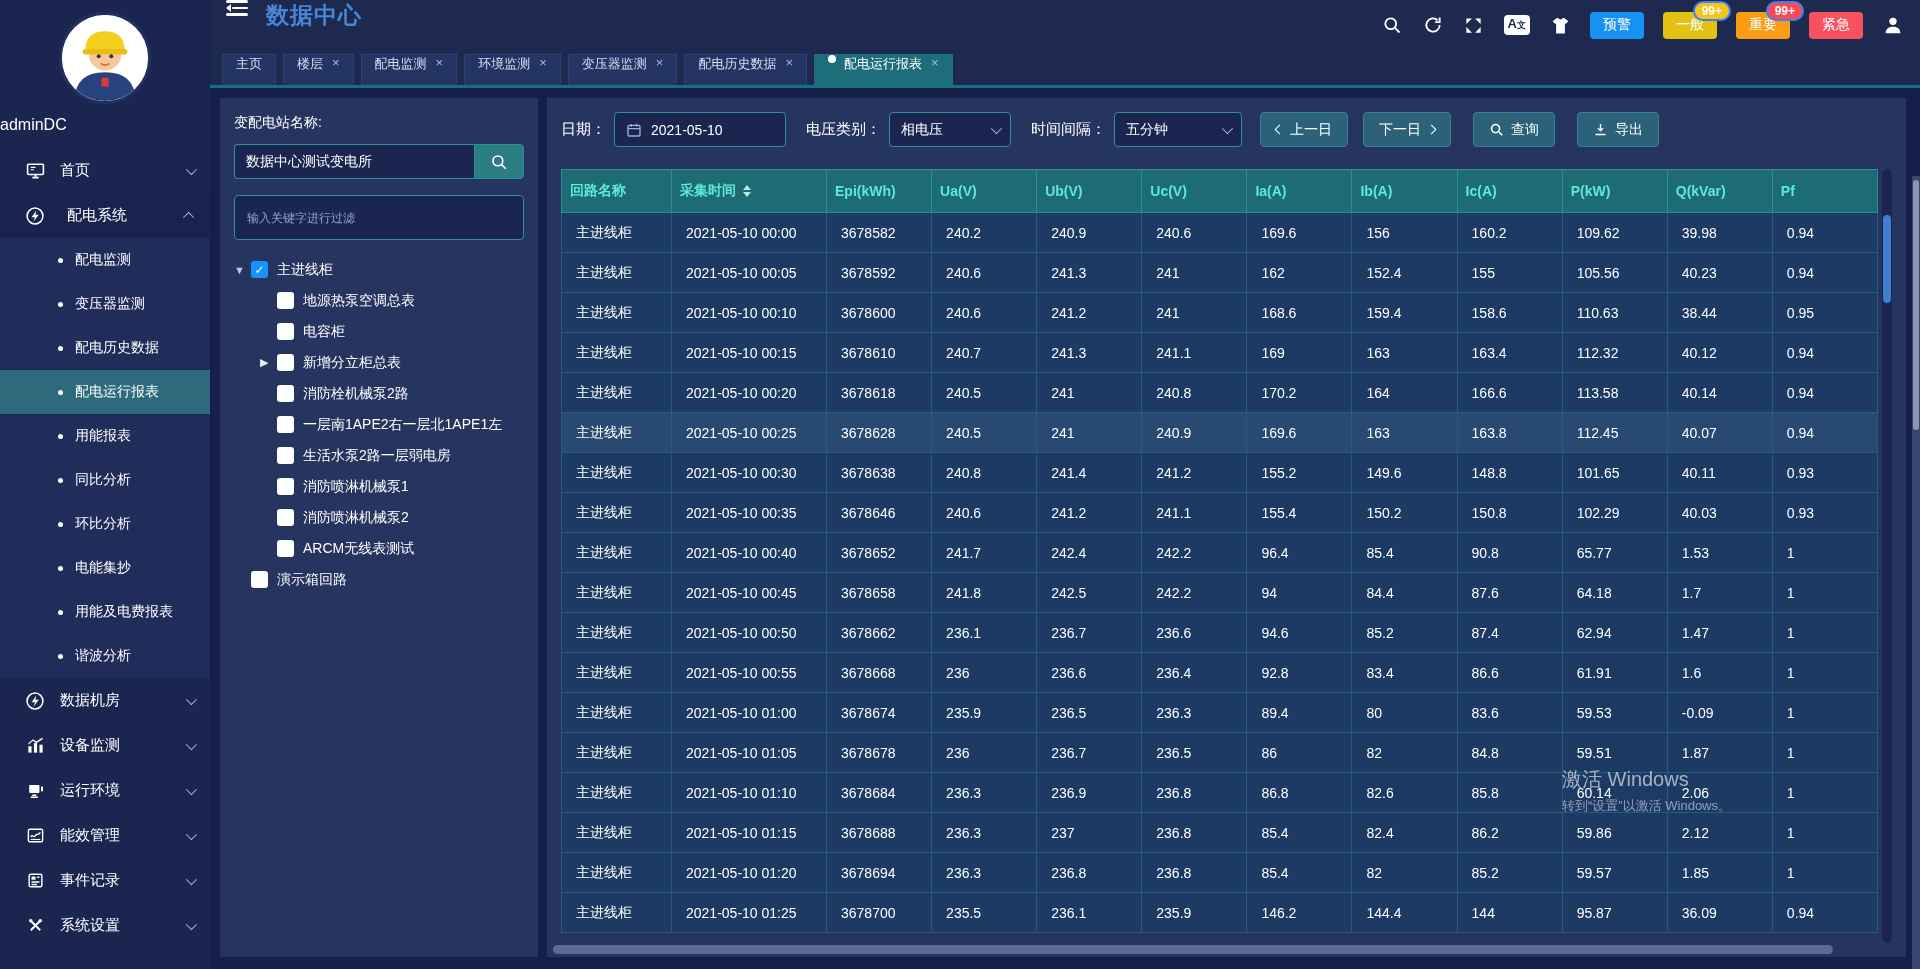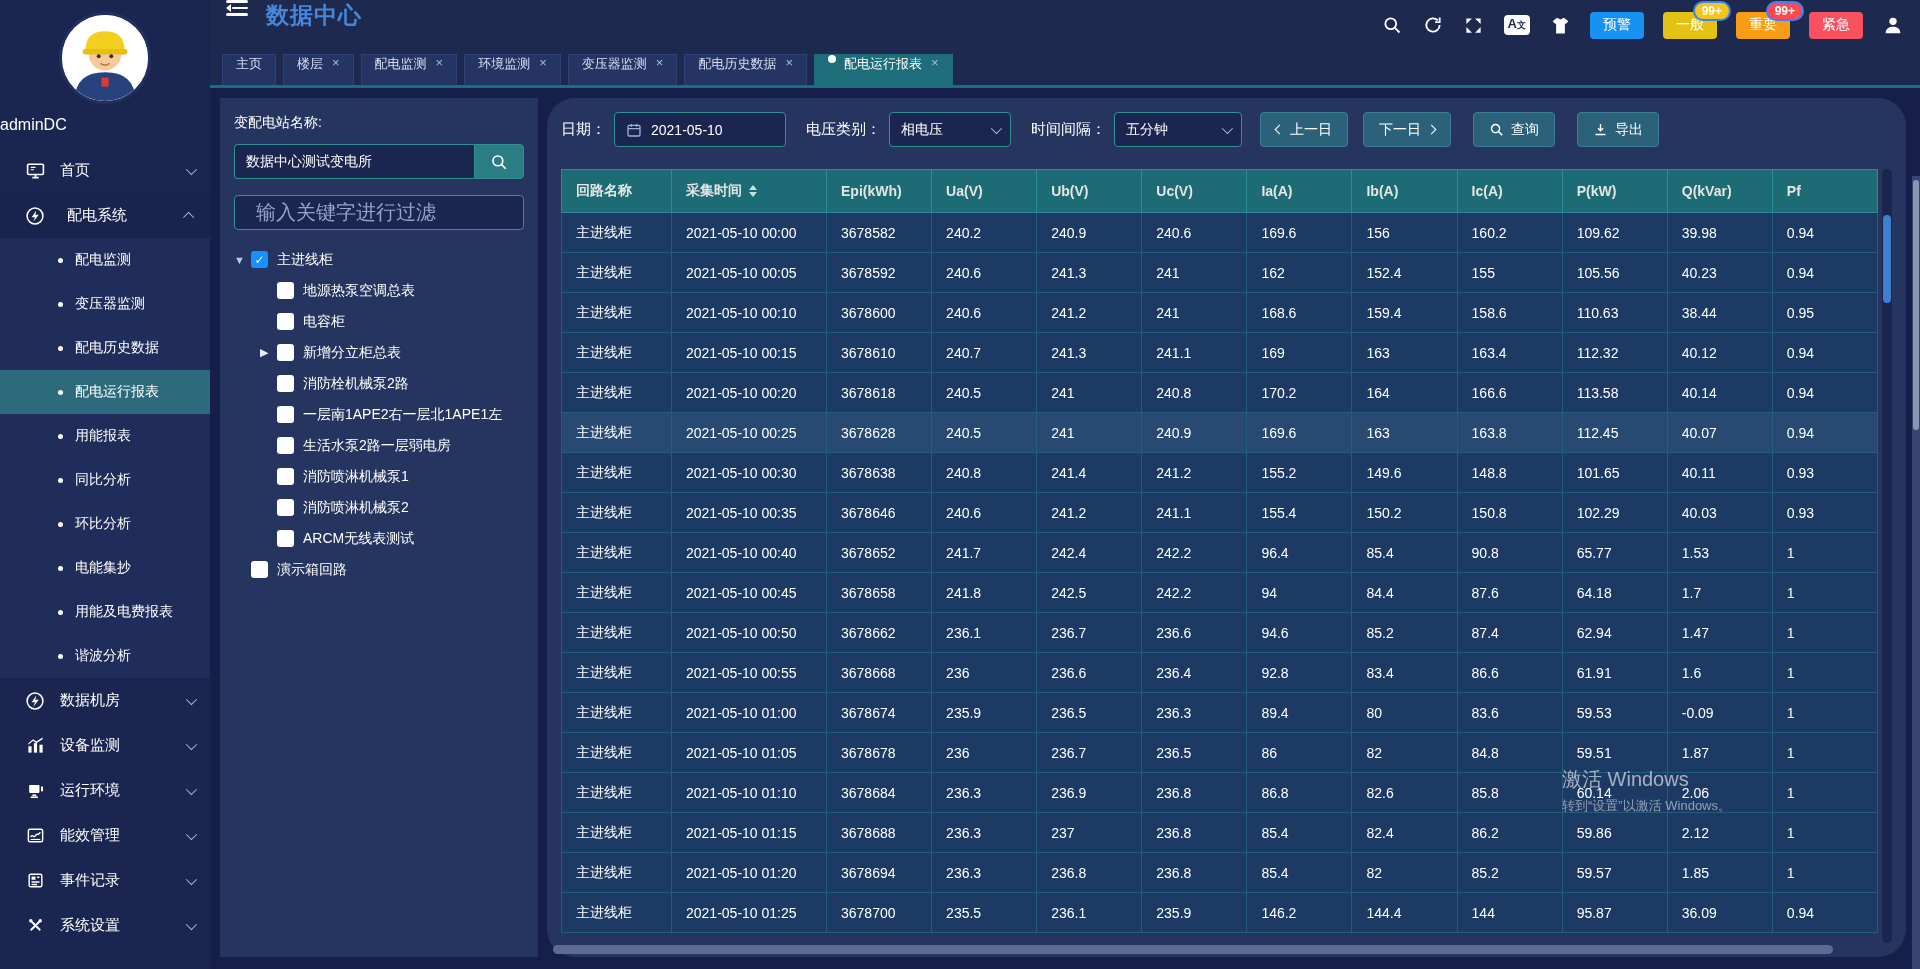--- a/index.html
+++ b/index.html
@@ -54,50 +54,50 @@
 
   
   .body { flex:1; display:flex; background:#161f4a; padding:10px 14px 12px 10px; gap:9px; min-height:0; position:relative; }
 
   
   .station-panel { width:318px; flex-shrink:0; background:#26355f; padding:16px 14px; overflow:hidden; }
   .station-label { font-size:14px; margin-bottom:12px; }
   .search-row { display:flex; height:35px; margin-bottom:16px; }
   .search-input { flex:1; background:#1b2650; border:1px solid #2f9094; border-right:none; border-radius:4px 0 0 4px; color:#fff; padding:0 11px; font-size:14px; outline:none; min-width:0; }
   .search-btn { width:50px; background:#2a7d82; border:1px solid #2f9094; border-radius:0 4px 4px 0; display:flex; align-items:center; justify-content:center; cursor:pointer; }
-  .filter-input { width:100%; height:35px; background:#1b2650; border:1px solid #2f9094; border-radius:4px; color:#fff; font-size:20px; padding:0 21px; outline:none; margin-bottom:14px; }
+  .filter-input { width:100%; height:45px; background:#1b2650; border:1px solid #2f9094; border-radius:4px; color:#fff; font-size:12px; padding:0 12px; outline:none; margin-bottom:14px; }
   .filter-input::placeholder { color:#93a3c9; }
   .tree { font-size:14px; }
   .tree-row { display:flex; align-items:center; height:31px; cursor:pointer; }
   .tree-row.lvl1 { padding-left:26px; }
   .tree-arrow { width:17px; color:#b9c6e4; font-size:11px; flex-shrink:0; }
   .cb { width:17px; height:17px; border-radius:3px; background:#fff; margin-right:9px; flex-shrink:0; display:flex; align-items:center; justify-content:center; }
   .cb.checked { background:#1890ff; color:#fff; font-size:12px; }
   .tree-label { white-space:nowrap; overflow:hidden; }
 
   
-  .content-panel { flex:1; background:#26355f; padding:14px 14px 0 14px; display:flex; flex-direction:column; min-width:0; position:relative;border-radius:28px; }
+  .content-panel { flex:1; background:#26355f; padding:14px 14px 0 14px; display:flex; flex-direction:column; min-width:0; position:relative; }
   .toolbar { display:flex; align-items:center; margin-bottom:22px; flex-shrink:0; }
   .tb-label { font-size:15px; margin-right:8px; white-space:nowrap; }
   .fieldbox { height:35px; background:#1b2650; border:1px solid #2f9094; border-radius:4px; display:flex; align-items:center; padding:0 11px; font-size:14px; gap:9px; }
   .date-box { width:172px; margin-right:20px; }
   .sel-voltage { width:122px; margin-right:20px; justify-content:space-between; }
   .sel-interval { width:128px; margin-right:18px; justify-content:space-between; }
   .btn { height:35px; background:#2b6279; border:1px solid #3c7e94; border-radius:4px; display:flex; align-items:center; justify-content:center; padding:0 15px; font-size:14px; color:#fff; cursor:pointer; gap:7px; white-space:nowrap; }
   .btn + .btn { margin-left:15px; }
   .btn .chev { border-color:#fff; width:7px; height:7px; }
   .btn .chev.left { transform:rotate(135deg); }
   .btn .chev.right { transform:rotate(-45deg); }
   .btn.query { margin-left:22px; }
   .btn.export { margin-left:22px;text-align:right; }
 
   
   .table-wrap { flex:1; position:relative; padding-right:14px; min-height:0; overflow:hidden; }
   table { width:100%; border-collapse:collapse; table-layout:fixed; }
-  th { background:#1d6b75; color:#e5e5e5; font-size:14px; text-align:left; font-weight:bold; height:43px; padding-left:14px; border:1px solid #2f8b99; white-space:nowrap; }
+  th { background:#1d6b75; color:#5eead4; font-size:14px; text-align:left; font-weight:bold; height:43px; padding-left:8px; border:1px solid #2f8b99; white-space:nowrap; }
   td { height:40px; font-size:14px; padding-left:14px; border:1px solid #225d7c; background:#1d3a64; white-space:nowrap; }
   tr.hl td { background:#284972; }
   .sort { display:inline-flex; flex-direction:column; gap:2px; margin-left:7px; vertical-align:middle; }
   .sort i { width:0; height:0; border-left:4.5px solid transparent; border-right:4.5px solid transparent; display:block; }
   .sort .s-up { border-bottom:5px solid #bfe8dd; }
   .sort .s-dn { border-top:5px solid #bfe8dd; }
 
   
   .vscroll { position:absolute; top:0; right:0; width:10px; bottom:14px; background:#1b2650; border-radius:5px; }
   .vscroll .thumb { position:absolute; top:46px; left:1px; right:1px; height:88px; background:#3f7fd0; border-radius:4px; }

